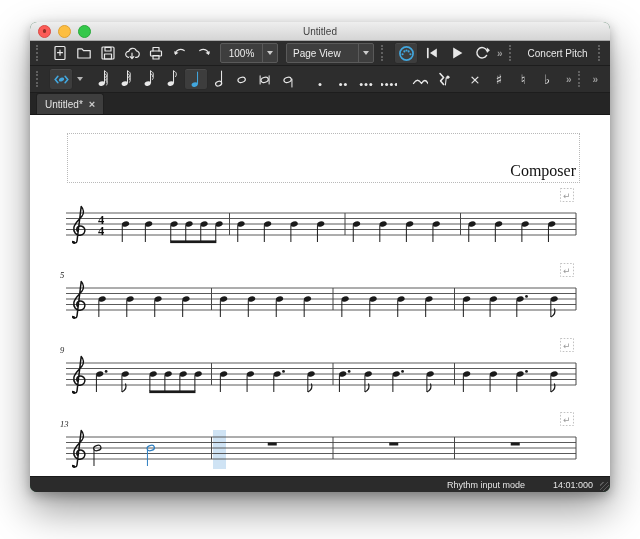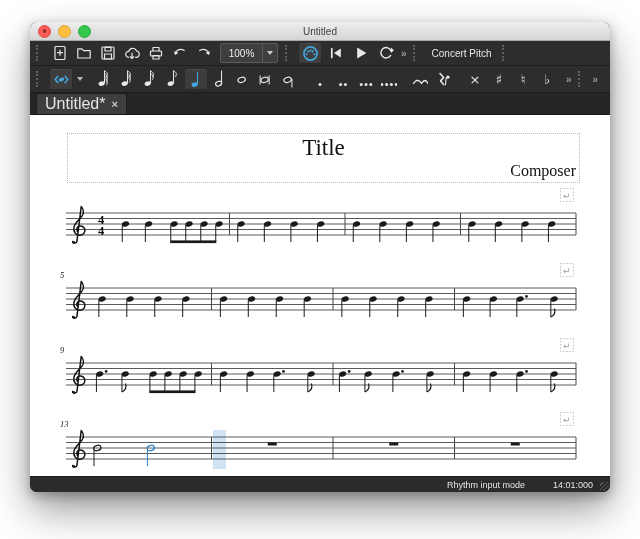--- a/index.html
+++ b/index.html
@@ -40,21 +40,21 @@
   .dd-arr::after{content:"";border-left:3.5px solid transparent;border-right:3.5px solid transparent;
       border-top:4px solid #cccccc;}
   .chev{font-size:10px;color:#9a9a9a;font-weight:bold;padding:0 2px;flex:0 0 auto;}
   .cp-label{font-size:10px;color:#e8e8e8;padding:0 6px;white-space:nowrap;flex:0 0 auto;}
   .glyph-btn{font-size:13px;color:#e8e8e8;font-family:"DejaVu Sans", sans-serif;}
   
   .tabbar{height:21px;flex:0 0 21px;background:#252525;display:flex;align-items:flex-end;
           border-bottom:1px solid #161616;padding-left:6px;}
   .tab{height:20px;background:#3e3e3e;border:1px solid #1f1f1f;border-bottom:none;
        border-radius:3px 3px 0 0;display:flex;align-items:center;gap:6px;padding:0 8px;}
-  .tab-label{font-size:16px;color:#e4e4e4;}
+  .tab-label{font-size:10px;color:#e4e4e4;}
   .tab-close{font-size:11px;color:#cccccc;font-weight:bold;line-height:1;}
   
   .score{flex:1 1 auto;background:#ffffff;position:relative;overflow:hidden;}
   .tframe{position:absolute;left:37px;top:18px;width:511px;height:48px;
           border:1px dotted #b9b9b9;}
   .stitle{position:absolute;top:1px;left:0;width:100%;text-align:center;
           font-family:"Liberation Serif", serif;font-size:23px;color:#111111;}
   .scomposer{position:absolute;bottom:2px;right:3px;font-family:"Liberation Serif", serif;
           font-size:16px;color:#111111;}
   .sys{position:absolute;left:30px;width:522px;height:64px;}
@@ -125,20 +125,24 @@
             <svg viewBox="0 0 16 16" width="16" height="16" fill="none" stroke="#e8e8e8" stroke-width="1.2" stroke-linecap="round" stroke-linejoin="round">
               <path d="M12.8 8.6C12.2 5.2 7.8 3 3.8 5.6"></path>
               <path d="M14.1 6.3l-1.3 3.6-3.3-2.2z" fill="#e8e8e8" stroke="none"></path>
             </svg>
           </span>
         </span>
       <div class="dd" style="width:56px;text-align:center;">
         <span class="dd-val">100%</span>
         <span class="dd-arr"></span>
       </div>
+      <div class="dd" style="width:86px;">
+        <span class="dd-val">Page View</span>
+        <span class="dd-arr"></span>
+      </div>
       <span class="grip"></span>
       <span id="playback-icons" style="display:flex;gap:3px;align-items:center;">
           <span class="btn raised">
             <svg viewBox="0 0 16 16" width="17" height="17" fill="none">
               <circle cx="8" cy="8" r="6.2" stroke="#42a6dd" stroke-width="1.6"></circle>
               <g fill="#42a6dd">
                 <circle cx="4.3" cy="8.7" r="1"></circle>
                 <circle cx="6" cy="6" r="1"></circle>
                 <circle cx="8" cy="5.2" r="1"></circle>
                 <circle cx="10" cy="6" r="1"></circle>
@@ -302,21 +306,20 @@
 
     <div class="tabbar">
       <div class="tab">
         <span class="tab-label">Untitled*</span>
         <span class="tab-close">×</span>
       </div>
     </div>
 
     <div class="score">
       <div class="tframe">
-        <div class="stitle">Title</div>
         <div class="scomposer">Composer</div>
       </div>
       <div id="systems">
           <svg viewBox="0 0 522 64" width="522" height="64" class="sys" style="top: 72px;">
             <line x1="6" y1="26" x2="516" y2="26" stroke="#474747" stroke-width="0.9"></line>
             <line x1="6" y1="31.5" x2="516" y2="31.5" stroke="#474747" stroke-width="0.9"></line>
             <line x1="6" y1="37" x2="516" y2="37" stroke="#474747" stroke-width="0.9"></line>
             <line x1="6" y1="42.5" x2="516" y2="42.5" stroke="#474747" stroke-width="0.9"></line>
             <line x1="6" y1="48" x2="516" y2="48" stroke="#474747" stroke-width="0.9"></line>
             <g>

